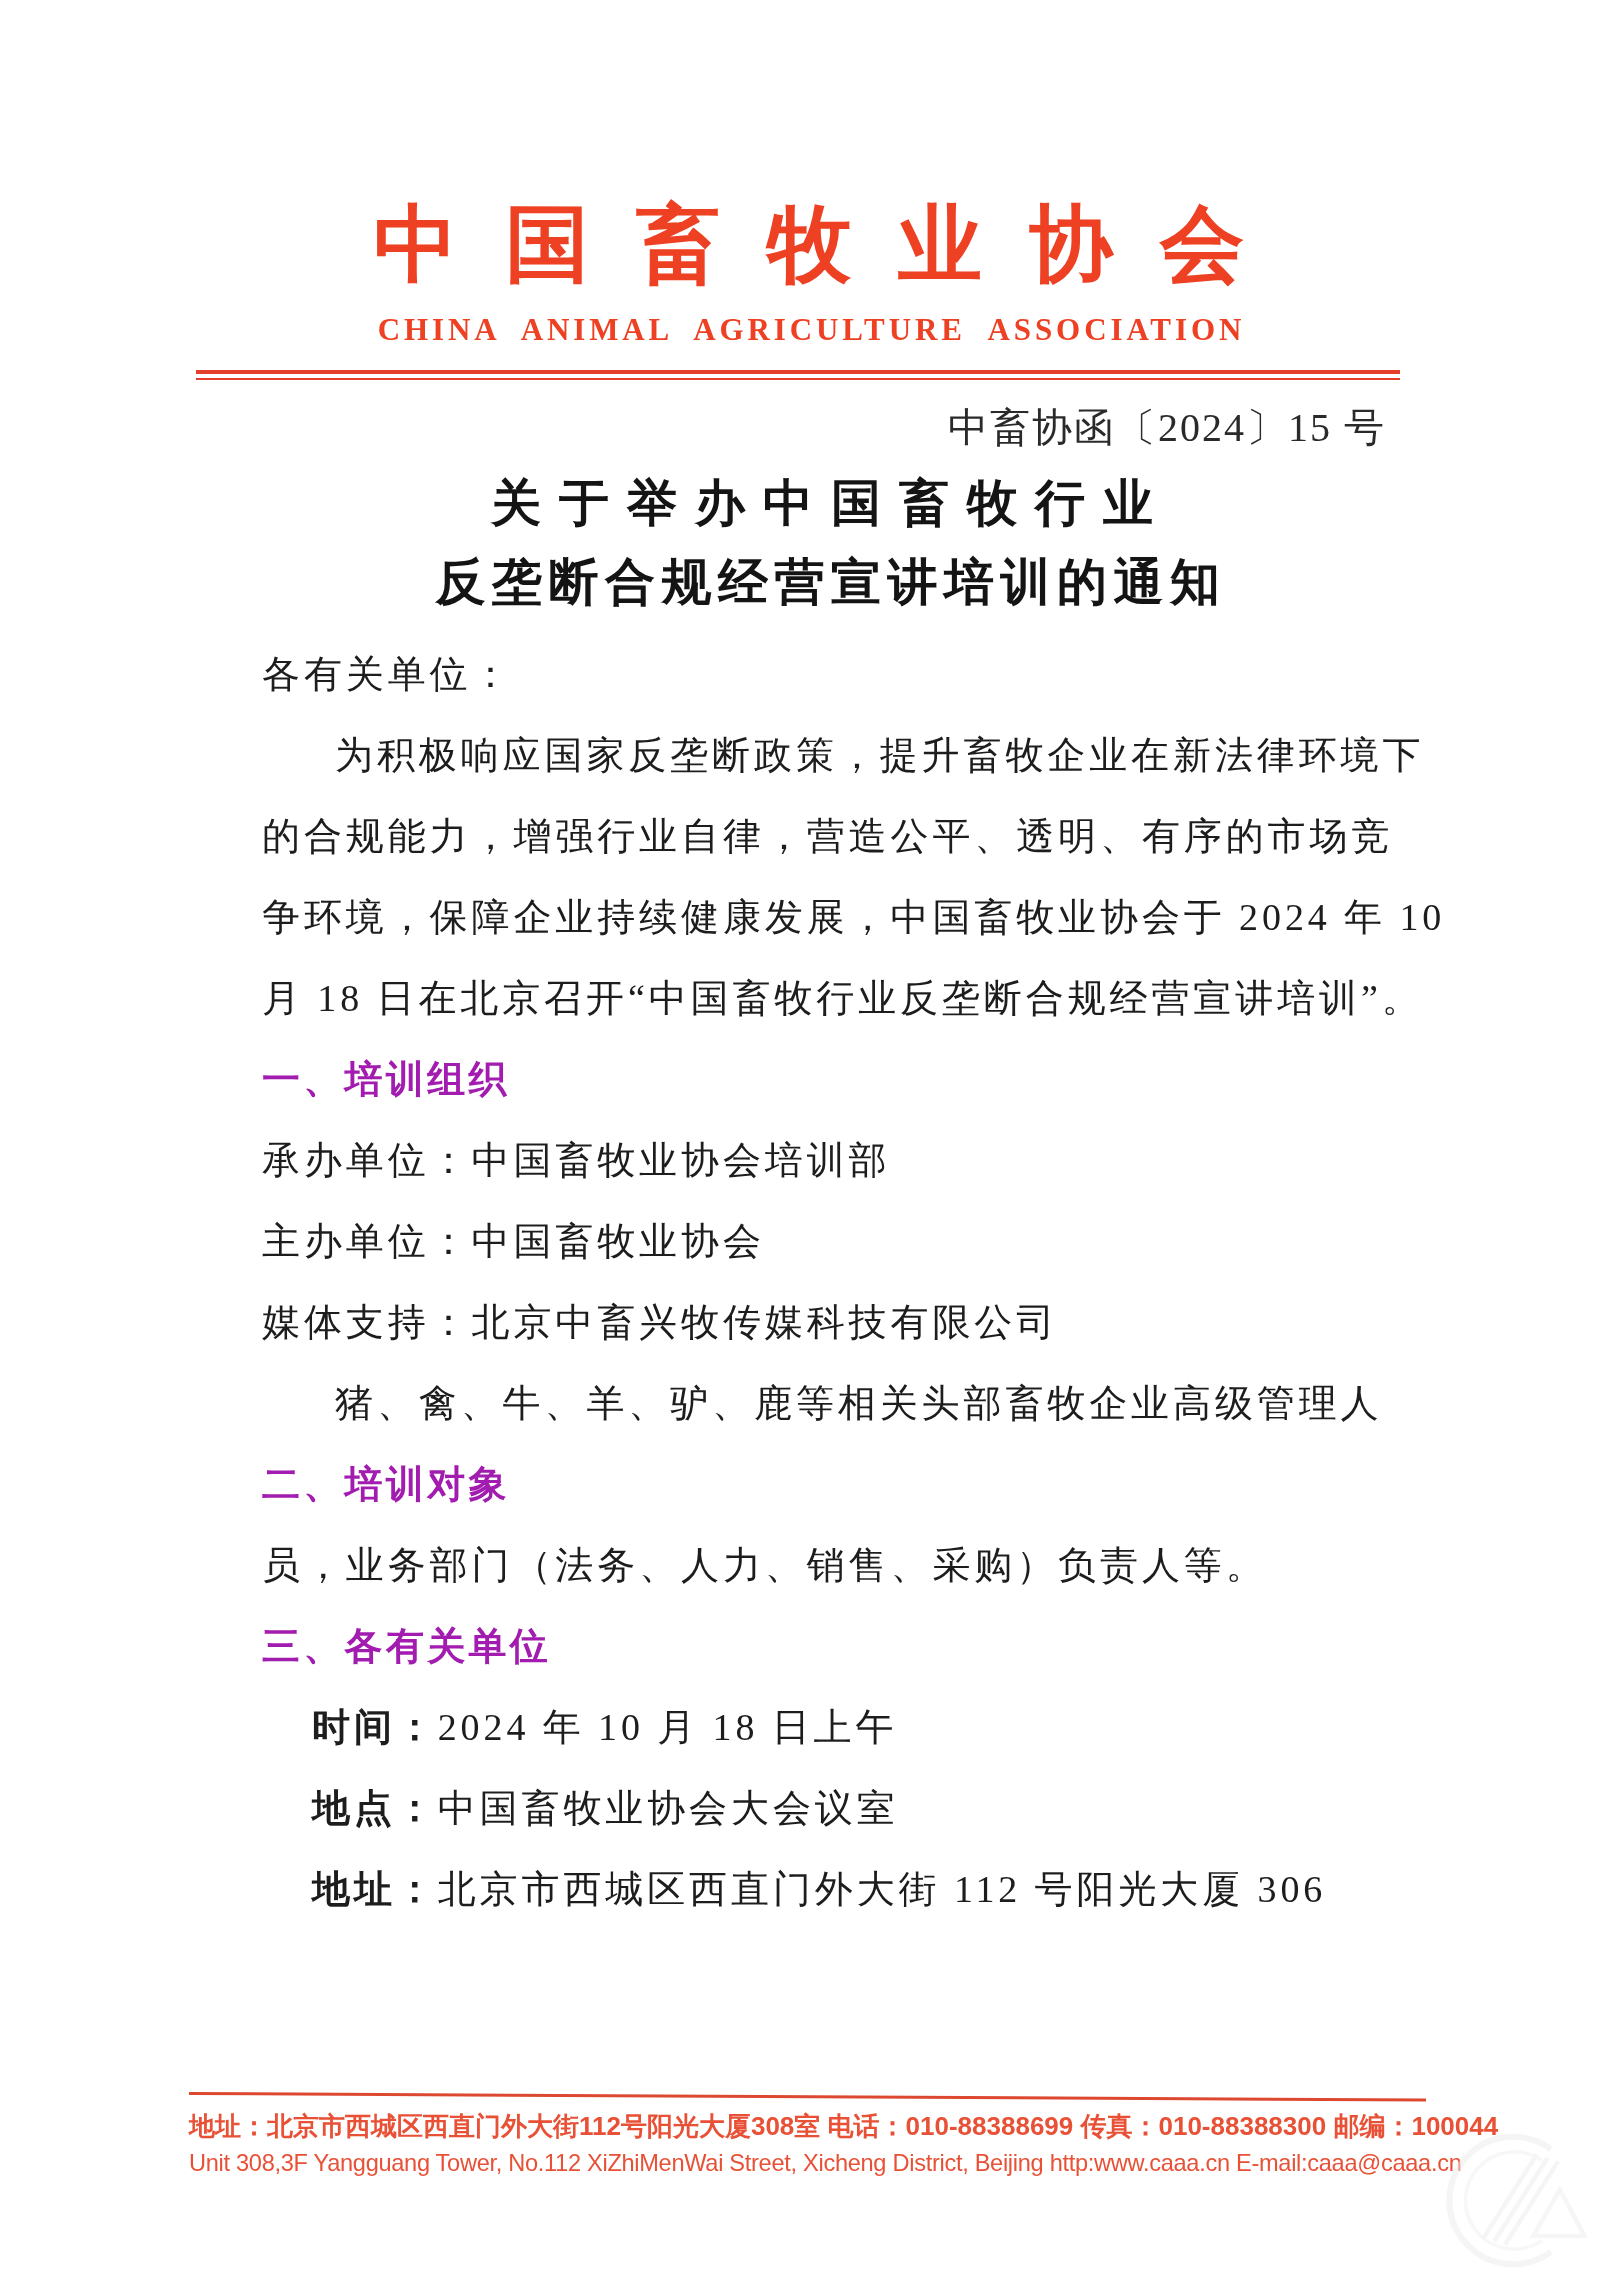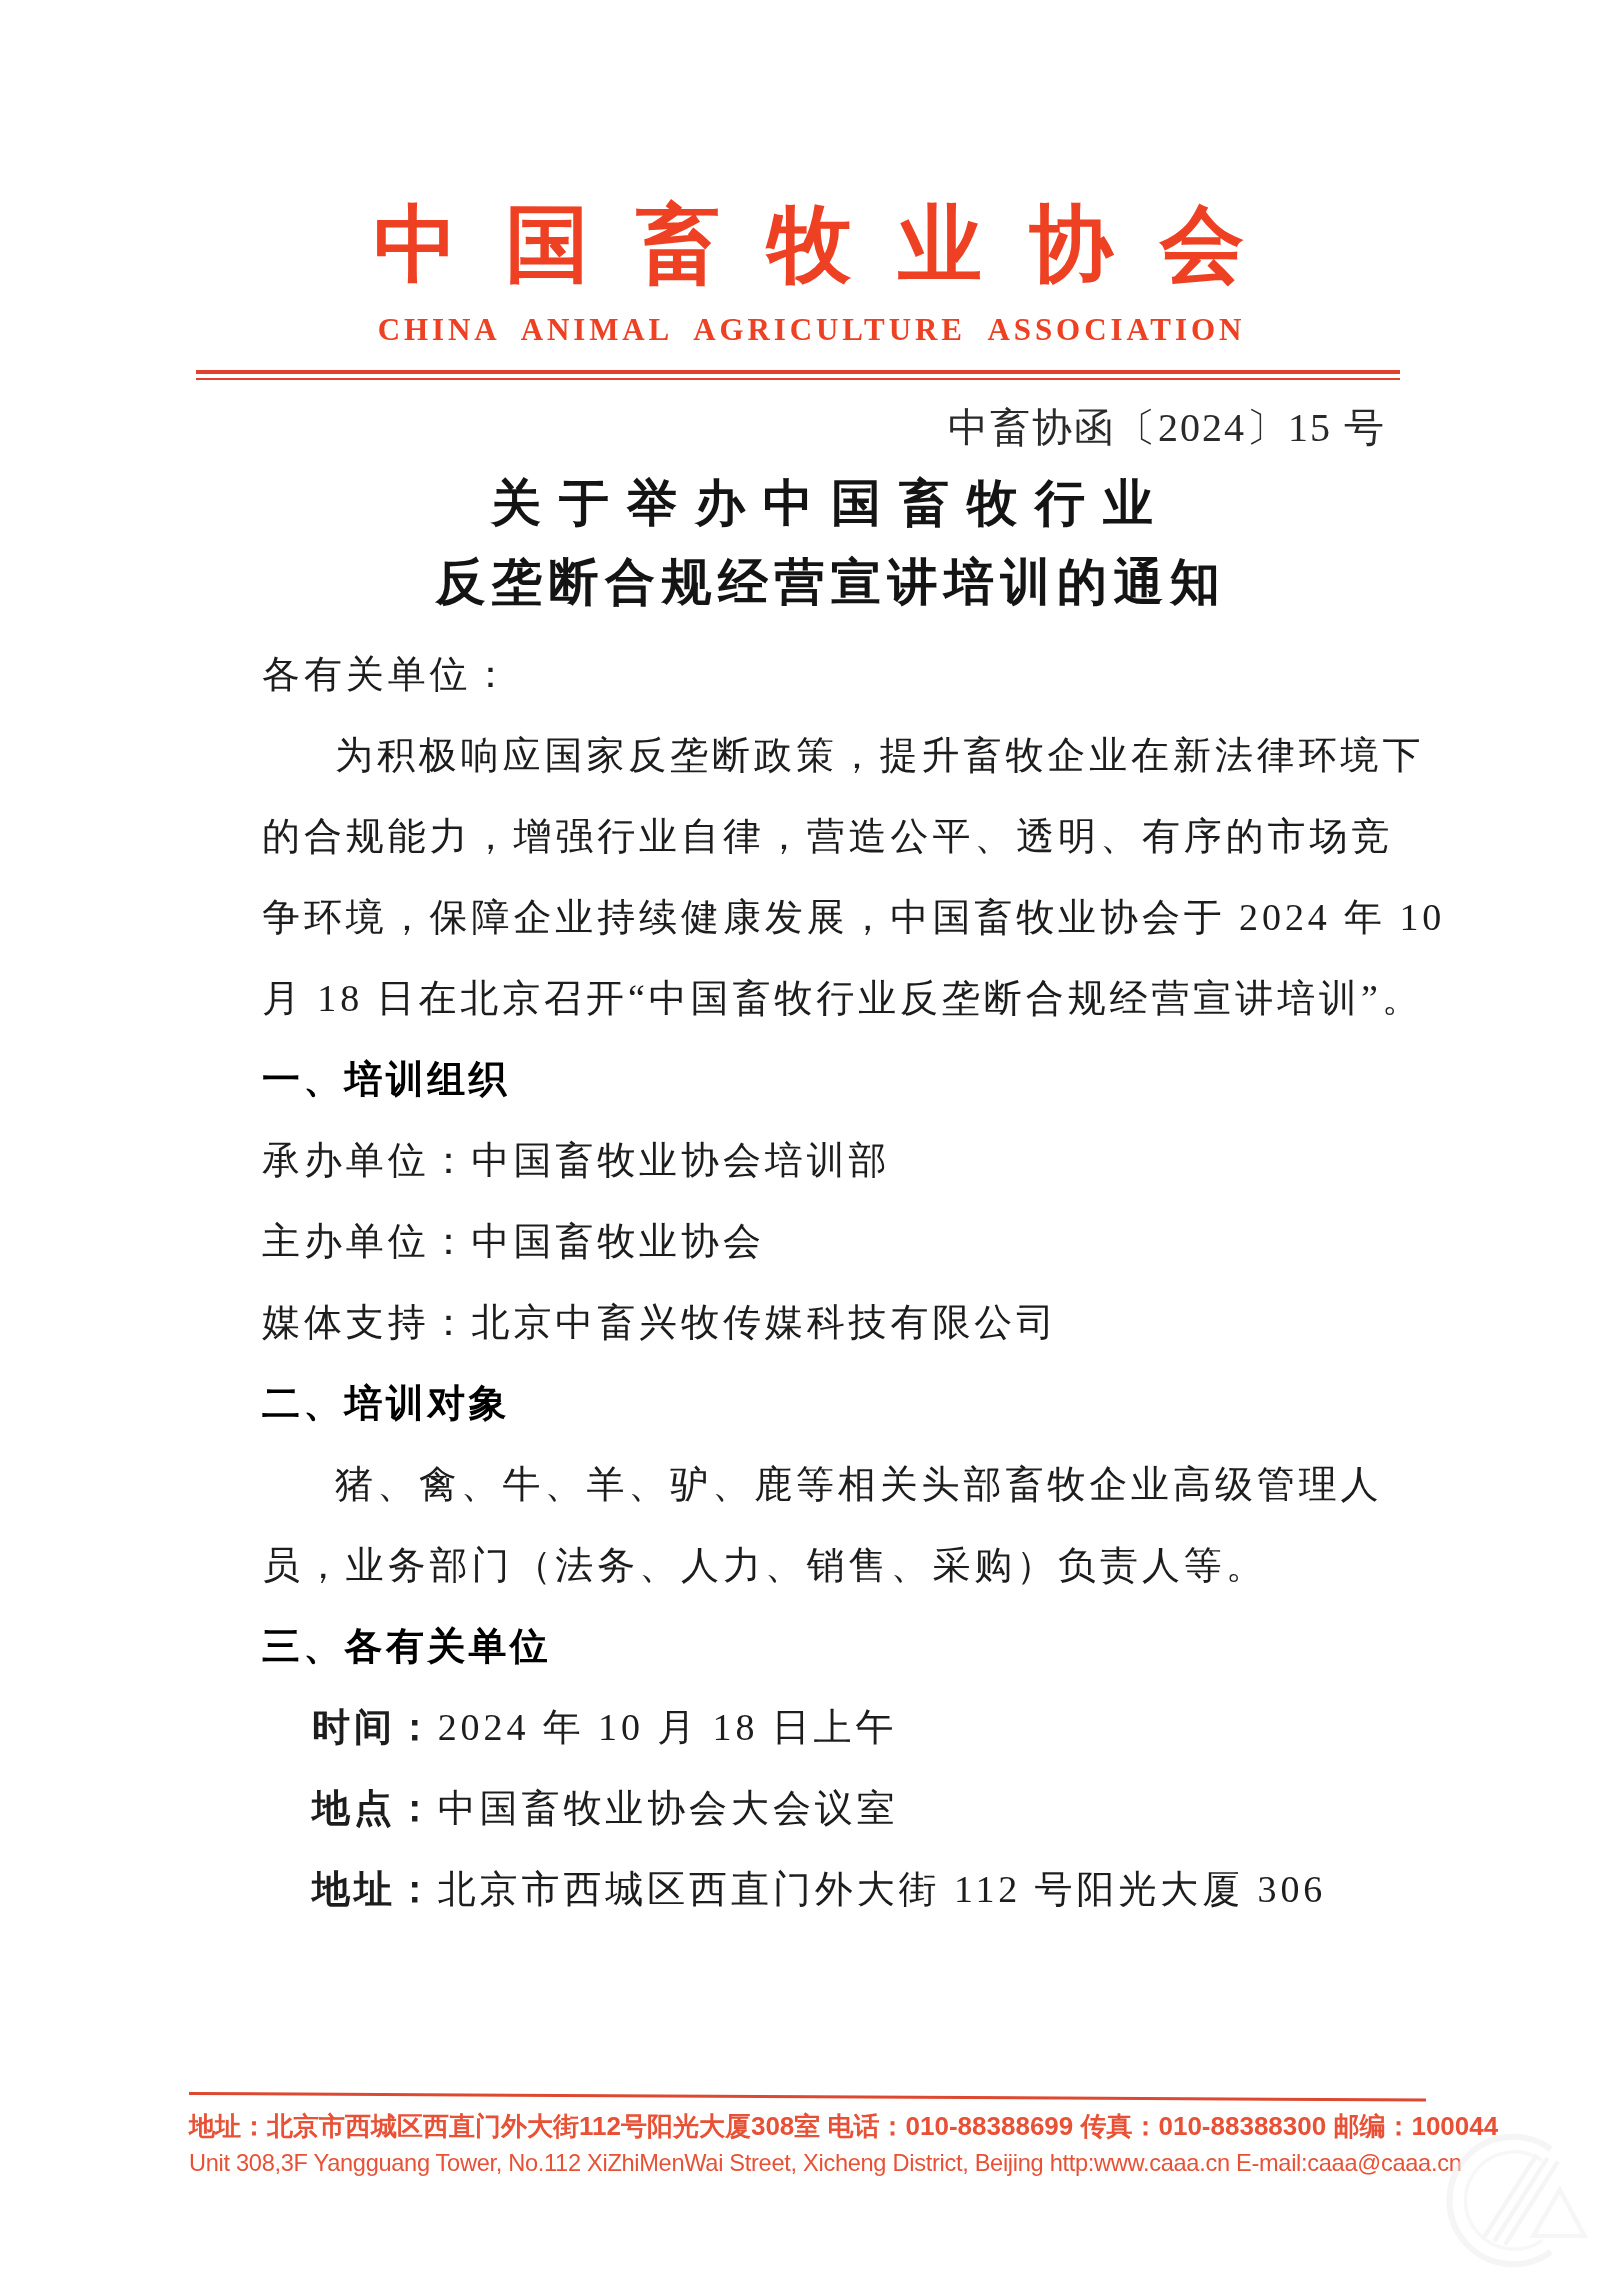--- a/index.html
+++ b/index.html
@@ -61,21 +61,21 @@
     font-size: 38px;
     letter-spacing: 3.9px;
   }
   .line { height: 81px; line-height: 81px; white-space: nowrap; }
   .indent-para  { padding-left: 73px; }
   .indent-sched { padding-left: 50px; }
   .heading {
     font-weight: 700;
     font-family: "Liberation Sans", "DejaVu Sans", sans-serif;
     letter-spacing: 3.3px;
-    color: #000000;
+    color: #a21caf;
   }
   .lbl-bold { font-weight: 700; }
 
   
   .footer {
     position: absolute;
     left: 189px;
     top: 2092px;
     width: 1237px;
     font-family: "Liberation Sans", "DejaVu Sans", sans-serif;
@@ -144,23 +144,23 @@
     <div class="line">的合规能力，增强行业自律，营造公平、透明、有序的市场竞</div>
     <div class="line">争环境，保障企业持续健康发展，中国畜牧业协会于 2024 年 10</div>
     <div class="line">月 18 日在北京召开“中国畜牧行业反垄断合规经营宣讲培训”。</div>
 
     <div class="line heading">一、培训组织</div>
 
     <div class="line"><span>承办单位：</span><span>中国畜牧业协会培训部</span></div>
     <div class="line"><span>主办单位：</span><span>中国畜牧业协会</span></div>
     <div class="line"><span>媒体支持：</span><span>北京中畜兴牧传媒科技有限公司</span></div>
 
+    <div class="line indent-para">猪、禽、牛、羊、驴、鹿等相关头部畜牧企业高级管理人</div>
+
     <div class="line heading">二、培训对象</div>
-
-    <div class="line indent-para">猪、禽、牛、羊、驴、鹿等相关头部畜牧企业高级管理人</div>
     <div class="line">员，业务部门（法务、人力、销售、采购）负责人等。</div>
 
     <div class="line heading">三、各有关单位</div>
 
     <div class="line indent-sched"><span class="lbl-bold">时间：</span><span>2024 年 10 月 18 日上午</span></div>
     <div class="line indent-sched"><span class="lbl-bold">地点：</span><span>中国畜牧业协会大会议室</span></div>
     <div class="line indent-sched"><span class="lbl-bold">地址：</span><span>北京市西城区西直门外大街 112 号阳光大厦 306</span></div>
 
   </div>
 

